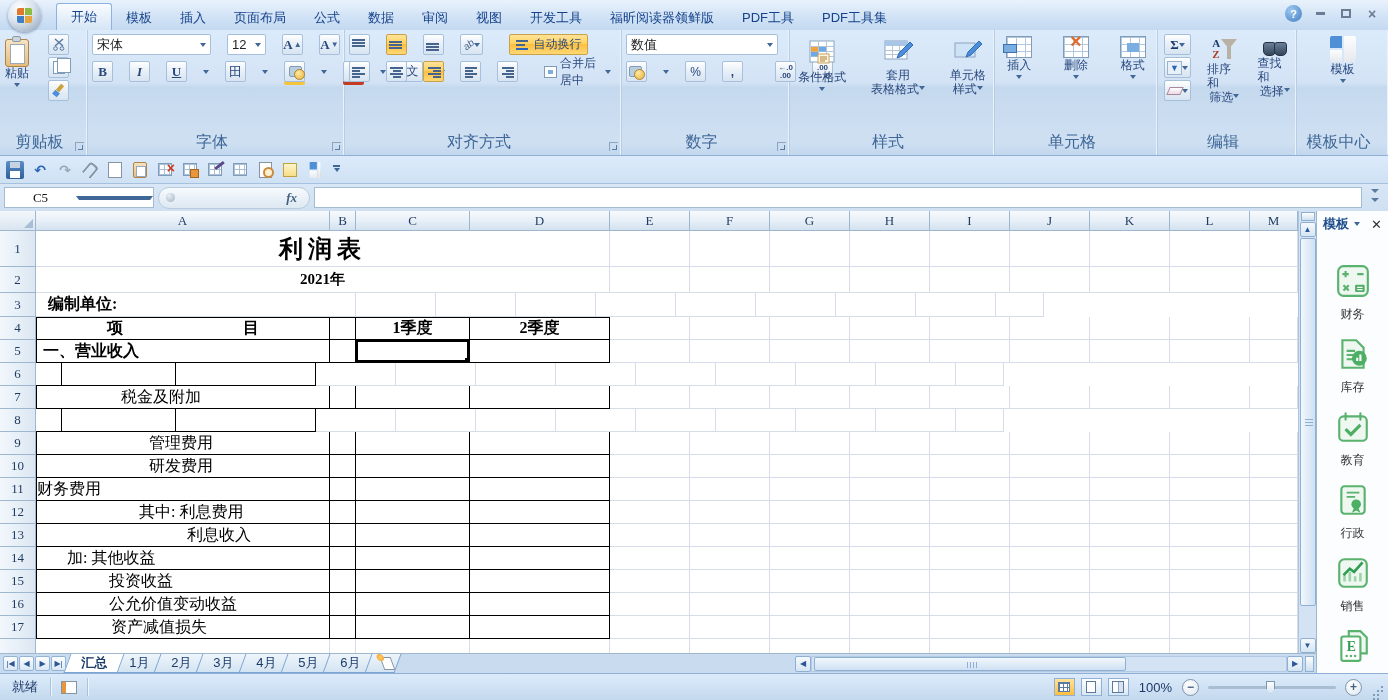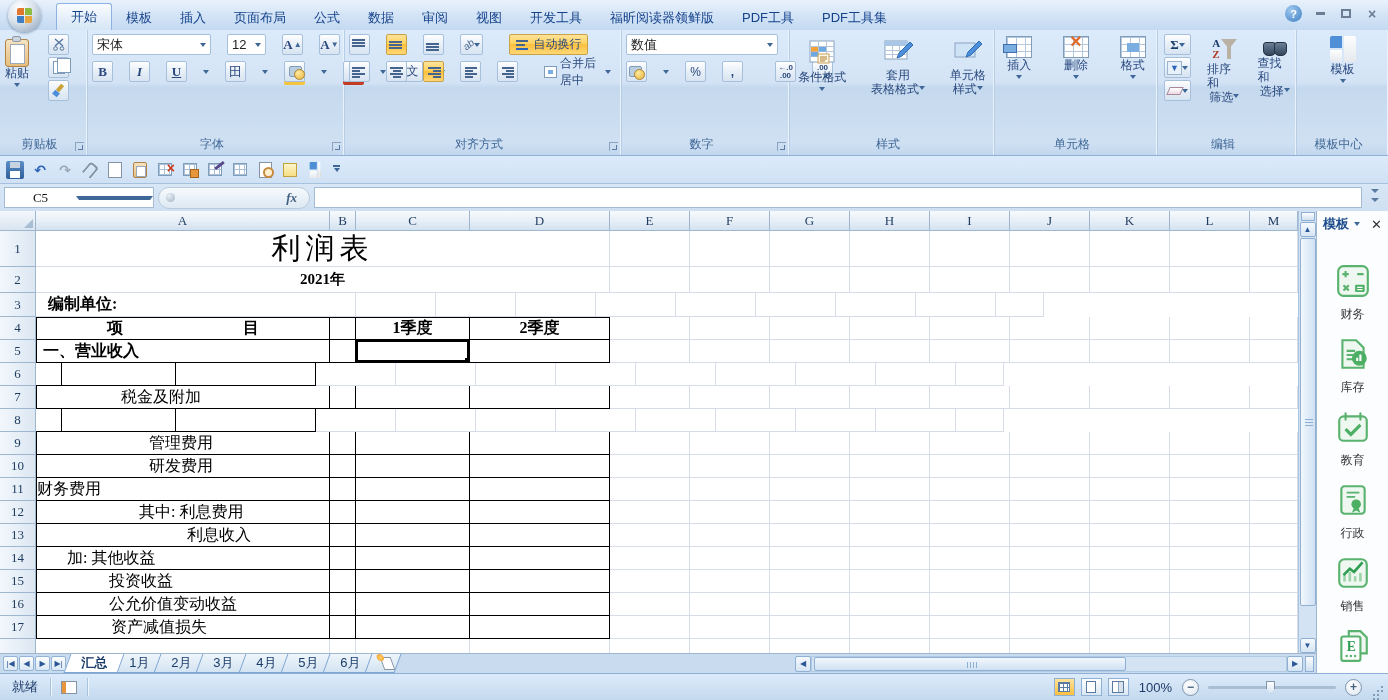--- a/index.html
+++ b/index.html
@@ -20,21 +20,21 @@
 .winctl{position:absolute;right:8px;top:5px;display:flex;gap:10px;align-items:center}
 .helpico{width:17px;height:17px;border-radius:50%;background:radial-gradient(circle at 35% 30%,#9ec7f0,#3f7fc2);color:#fff;font-size:11px;font-weight:bold;display:flex;align-items:center;justify-content:center}
 .wbtn{width:16px;height:14px;display:flex;align-items:center;justify-content:center;color:#6b7c94;font-weight:bold}
 .mini-bar{width:9px;height:3px;background:#6b7c94}
 .rest-box{width:10px;height:9px;border:2px solid #6b7c94}
 .closex{font-size:14px;line-height:10px}
 
 
 .ribbon{position:absolute;left:0;top:30px;width:100%;height:126px;background:linear-gradient(180deg,#dcebfb,#d3e3f5 42%,#c5d9ee 46%,#cfe0f2 90%,#c2d7ee);border-bottom:1px solid #8fb0d4;display:flex}
 .grp{position:relative;height:100%;border-right:1px solid #b7cde4;box-shadow:inset -1px 0 0 #e9f2fb;padding-top:4px}
-.grp-label{position:absolute;bottom:2px;left:0;right:8px;text-align:center;font-size:12px;color:#3f6797}
+.grp-label{position:absolute;bottom:2px;left:0;right:8px;text-align:center;font-size:16px;color:#3f6797}
 .launcher{position:absolute;right:3px;bottom:4px;width:9px;height:9px;border:1px solid #8aa4c2;border-right:none;border-bottom:none}
 .launcher:after{content:"";position:absolute;right:1px;bottom:1px;width:4px;height:4px;border-right:1px solid #5b7da3;border-bottom:1px solid #5b7da3}
 .g-clip{width:88px}.g-font{width:257px}.g-align{width:277px}.g-num{width:168px}.g-style{width:205px}.g-cells{width:163px}.g-edit{width:139px}.g-tpl{width:91px;border-right:none}
 .dna{display:inline-block;width:0;height:0;border:3px solid transparent;border-top:4px solid #3f6797;margin-top:3px}
 .sbtn{height:21px;min-width:21px;border:1px solid #a6c0dc;background:linear-gradient(#fefefe,#e9f0f8 45%,#d7e4f1);border-radius:2px;display:inline-flex;align-items:center;justify-content:center;font-size:12px;color:#29487d;padding:0 2px}
 .sbtn.on{background:linear-gradient(#ffe39a,#ffd25e 45%,#fdbf3e 50%,#ffd876);border-color:#c9a248}
 .combo{background:#fff;border:1px solid #a6c0dc;height:21px;display:flex;align-items:center;font-size:13px;color:#222;padding:0 4px;border-radius:2px}
 .combo .dna{margin-left:auto}
 .bigbtn{display:flex;flex-direction:column;align-items:center;font-size:12px;color:#29487d;line-height:14px;padding-top:2px}
 .row{display:flex;align-items:center;gap:16px;padding:0 4px}
@@ -133,21 +133,21 @@
 .corner{width:36px;height:20px;background:linear-gradient(#f2f7fc,#dae5f0);border-right:1px solid #9eb6ce;border-bottom:1px solid #9eb6ce;position:relative}
 .corner:after{content:"";position:absolute;right:2px;bottom:2px;width:0;height:0;border-left:9px solid transparent;border-bottom:9px solid #a7bed4}
 .ch{height:20px;background:linear-gradient(#f7fafd,#e6eef7 55%,#d3e1ef);border-right:1px solid #9eb6ce;border-bottom:1px solid #9eb6ce;display:flex;align-items:center;justify-content:center;font-family:"Liberation Serif","DejaVu Serif",serif;font-size:13px;color:#1d3a5f}
 .grow{display:flex}
 .rh{width:36px;background:linear-gradient(90deg,#f2f7fc,#dce7f2);border-right:1px solid #9eb6ce;border-bottom:1px solid #9eb6ce;display:flex;align-items:center;justify-content:center;font-family:"Liberation Serif","DejaVu Serif",serif;font-size:13px;color:#1d3a5f;flex:none}
 .gc{border-right:1px solid #d6dde8;border-bottom:1px solid #d6dde8;background:#fff;flex:none;font-family:"Liberation Serif","DejaVu Serif",serif;font-size:16px;color:#000;display:flex;align-items:center;overflow:hidden;white-space:nowrap}
 .tb{border-right:1px solid #000;border-bottom:1px solid #000}
 .tb-first{border-left:1px solid #000}
 .bt{border-top:1px solid #000}
 .bold{font-weight:bold}
-.r-title{font-size:29px;font-weight:normal;letter-spacing:5px;justify-content:center}
+.r-title{font-size:24px;font-weight:bold;letter-spacing:5px;justify-content:center}
 .r-sub{font-size:15px;font-weight:bold;justify-content:center}
 .cellC.sel{box-shadow:inset 0 0 0 2px #000;position:relative}
 .cellC.sel:after{content:"";position:absolute;right:0;bottom:0;width:4px;height:4px;background:#000}
 .thead-a{justify-content:center;gap:120px;font-weight:bold}
 .cent{justify-content:center}
 
 .vscroll{position:absolute;left:1298px;top:211px;width:18px;height:442px;background:#d3e3f3;border-left:1px solid #aac4de;display:flex;flex-direction:column;align-items:center}
 .vs-split{width:14px;height:9px;background:linear-gradient(#fdfefe,#cfe0f0);border:1px solid #8fb0d3;margin:1px 0}
 .vs-btn{width:16px;height:15px;background:linear-gradient(#f5f9fd,#d6e5f3);border:1px solid #8fb0d3;border-radius:2px;display:flex;align-items:center;justify-content:center;font-size:8px;color:#2b5797}
 .vs-thumb{width:16px;height:368px;background:linear-gradient(90deg,#f2f8fd,#cfe0f3);border:1px solid #8fb0d3;border-radius:2px;margin:1px 0;position:relative}

